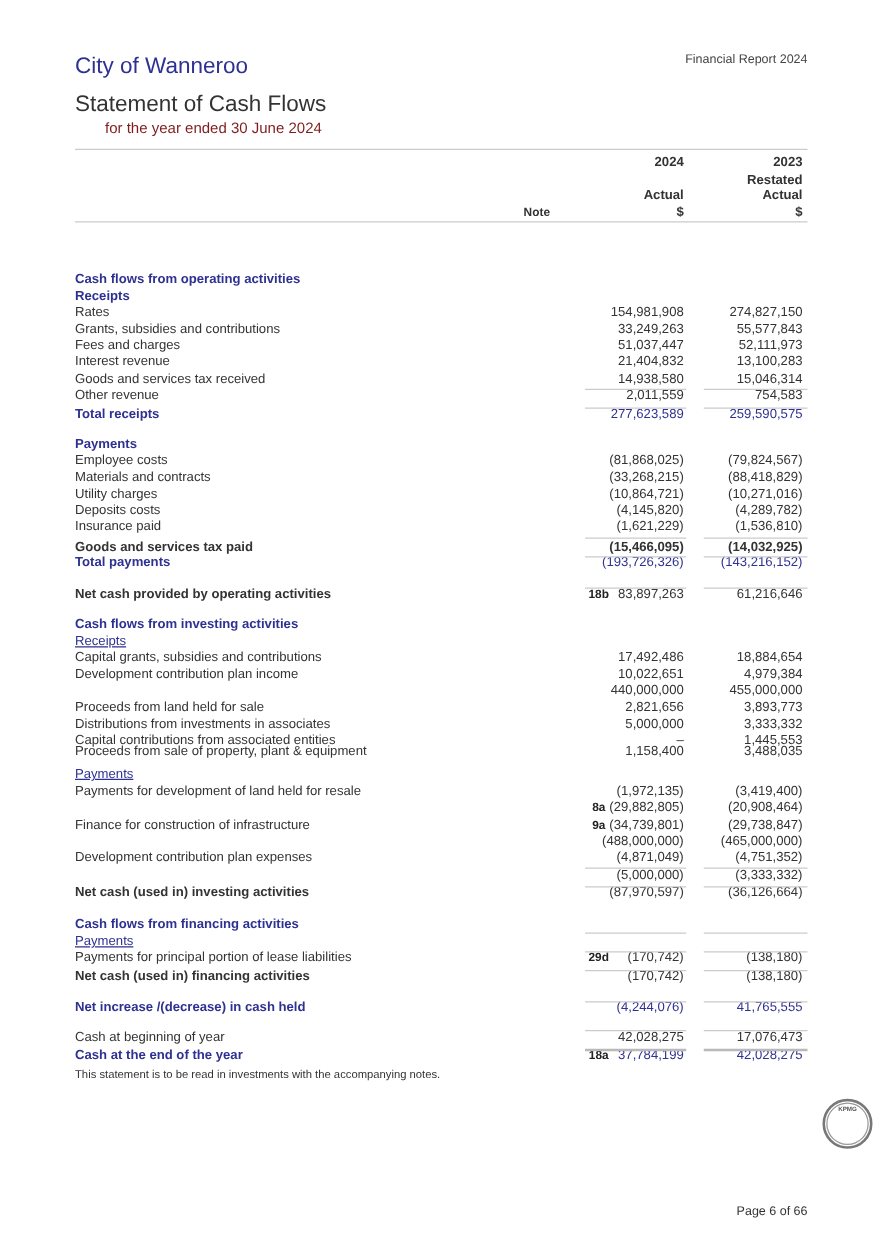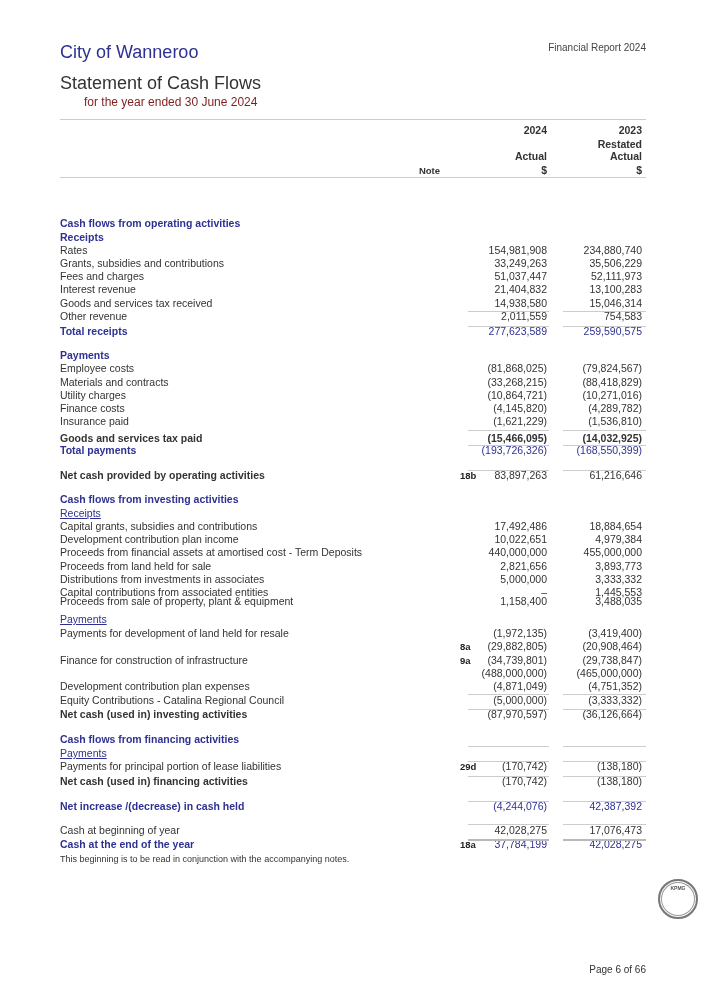--- a/index.html
+++ b/index.html
@@ -6,21 +6,21 @@
   body { width: 705px; height: 998px; position: relative; overflow: hidden;
          font-family: "Liberation Sans", sans-serif; color: #333333; }
   .org { position: absolute; left: 60px; top: 42px; font-size: 18px; color: #2e3192; }
   .report { position: absolute; right: 59px; top: 42px; font-size: 10px; color: #444; }
   .title { position: absolute; left: 60px; top: 73px; font-size: 18px; color: #333; }
   .subtitle { position: absolute; left: 60px; top: 95px; font-size: 12px; color: #7f1d1d; margin-left: 24px; }
   .hdr-rule { position: absolute; left: 60px; width: 586px; height: 1px; background: #cccccc; }
   .hdr { position: absolute; font-size: 10.5px; font-weight: bold; color: #333; text-align: right; }
   .row { position: absolute; left: 60px; width: 586px; height: 13px; font-size: 10.5px; line-height: 13px; margin-top: 13px; }
   .row .lbl { position: absolute; left: 0; white-space: nowrap; }
-  .row .note { position: absolute; left: 400px; width: 38px; text-align: left; font-weight: bold; font-size: 9.5px; color: #222; }
+  .row .note { position: absolute; left: 400px; width: 38px; text-align: center; font-weight: bold; font-size: 9.5px; color: #222; }
   .row .v1 { position: absolute; right: 99px; text-align: right; width: 120px; }
   .row .v2 { position: absolute; right: 4px; text-align: right; width: 120px; }
   .blue { color: #2e3192; }
   .bold { font-weight: bold; }
   .ul { text-decoration: underline; }
   .rule { position: absolute; height: 1px; background: #cccccc; }
   .rule.v1r { left: 468px; width: 81px; }
   .rule.v2r { left: 563px; width: 83px; }
   .rule.thick { height: 2px; background: #b9b9b9; }
   .footnote { position: absolute; left: 60px; top: 854px; font-size: 9px; color: #333; }
@@ -58,27 +58,27 @@
     <div class="row" style="top: 218px;">
       <span class="lbl blue bold">Receipts</span>
       <span class="note"></span>
       <span class="v1 blue"></span>
       <span class="v2 blue"></span>
     </div>
     <div class="row" style="top: 231px;">
       <span class="lbl ">Rates</span>
       <span class="note"></span>
       <span class="v1">154,981,908</span>
-      <span class="v2">234,880,740</span>
+      <span class="v2">274,827,150</span>
     </div>
     <div class="row" style="top: 244px;">
       <span class="lbl ">Grants, subsidies and contributions</span>
       <span class="note"></span>
       <span class="v1">33,249,263</span>
-      <span class="v2">35,506,229</span>
+      <span class="v2">55,577,843</span>
     </div>
     <div class="row" style="top: 257px;">
       <span class="lbl ">Fees and charges</span>
       <span class="note"></span>
       <span class="v1">51,037,447</span>
       <span class="v2">52,111,973</span>
     </div>
     <div class="row" style="top: 270px;">
       <span class="lbl ">Interest revenue</span>
       <span class="note"></span>
@@ -121,42 +121,42 @@
       <span class="v1">(33,268,215)</span>
       <span class="v2">(88,418,829)</span>
     </div>
     <div class="row" style="top: 376px;">
       <span class="lbl ">Utility charges</span>
       <span class="note"></span>
       <span class="v1">(10,864,721)</span>
       <span class="v2">(10,271,016)</span>
     </div>
     <div class="row" style="top: 389px;">
-      <span class="lbl ">Finance costs</span>
+      <span class="lbl ">Deposits costs</span>
       <span class="note"></span>
       <span class="v1">(4,145,820)</span>
       <span class="v2">(4,289,782)</span>
     </div>
     <div class="row" style="top: 402px;">
       <span class="lbl ">Insurance paid</span>
       <span class="note"></span>
       <span class="v1">(1,621,229)</span>
       <span class="v2">(1,536,810)</span>
     </div>
     <div class="row" style="top: 419px; font-weight: bold;">
       <span class="lbl ">Goods and services tax paid</span>
       <span class="note"></span>
       <span class="v1">(15,466,095)</span>
       <span class="v2">(14,032,925)</span>
     </div>
     <div class="row" style="top: 431px;">
       <span class="lbl blue bold">Total payments</span>
       <span class="note"></span>
       <span class="v1 blue">(193,726,326)</span>
-      <span class="v2 blue">(168,550,399)</span>
+      <span class="v2 blue">(143,216,152)</span>
     </div>
     <div class="row" style="top: 456px;">
       <span class="lbl bold">Net cash provided by operating activities</span>
       <span class="note">18b</span>
       <span class="v1">83,897,263</span>
       <span class="v2">61,216,646</span>
     </div>
     <div class="row" style="top: 480px;">
       <span class="lbl blue bold">Cash flows from investing activities</span>
       <span class="note"></span>
@@ -175,21 +175,20 @@
       <span class="v1">17,492,486</span>
       <span class="v2">18,884,654</span>
     </div>
     <div class="row" style="top: 520px;">
       <span class="lbl ">Development contribution plan income</span>
       <span class="note"></span>
       <span class="v1">10,022,651</span>
       <span class="v2">4,979,384</span>
     </div>
     <div class="row" style="top: 533px;">
-      <span class="lbl ">Proceeds from financial assets at amortised cost - Term Deposits</span>
       <span class="note"></span>
       <span class="v1">440,000,000</span>
       <span class="v2">455,000,000</span>
     </div>
     <div class="row" style="top: 547px;">
       <span class="lbl ">Proceeds from land held for sale</span>
       <span class="note"></span>
       <span class="v1">2,821,656</span>
       <span class="v2">3,893,773</span>
     </div>
@@ -239,21 +238,20 @@
       <span class="v1">(488,000,000)</span>
       <span class="v2">(465,000,000)</span>
     </div>
     <div class="row" style="top: 667px;">
       <span class="lbl ">Development contribution plan expenses</span>
       <span class="note"></span>
       <span class="v1">(4,871,049)</span>
       <span class="v2">(4,751,352)</span>
     </div>
     <div class="row" style="top: 681px;">
-      <span class="lbl ">Equity Contributions - Catalina Regional Council</span>
       <span class="note"></span>
       <span class="v1">(5,000,000)</span>
       <span class="v2">(3,333,332)</span>
     </div>
     <div class="row" style="top: 695px;">
       <span class="lbl bold">Net cash (used in) investing activities</span>
       <span class="note"></span>
       <span class="v1">(87,970,597)</span>
       <span class="v2">(36,126,664)</span>
     </div>
@@ -278,37 +276,37 @@
     <div class="row" style="top: 762px;">
       <span class="lbl bold">Net cash (used in) financing activities</span>
       <span class="note"></span>
       <span class="v1">(170,742)</span>
       <span class="v2">(138,180)</span>
     </div>
     <div class="row" style="top: 787px;">
       <span class="lbl blue bold">Net increase /(decrease) in cash held</span>
       <span class="note"></span>
       <span class="v1 blue">(4,244,076)</span>
-      <span class="v2 blue">42,387,392</span>
+      <span class="v2 blue">41,765,555</span>
     </div>
     <div class="row" style="top: 811px;">
       <span class="lbl ">Cash at beginning of year</span>
       <span class="note"></span>
       <span class="v1">42,028,275</span>
       <span class="v2">17,076,473</span>
     </div>
     <div class="row" style="top: 825px;">
       <span class="lbl blue bold">Cash at the end of the year</span>
       <span class="note">18a</span>
       <span class="v1 blue">37,784,199</span>
       <span class="v2 blue">42,028,275</span>
     </div>
   </div>
 
-<div class="footnote">This beginning is to be read in conjunction with the accompanying notes.</div>
+<div class="footnote">This statement is to be read in investments with the accompanying notes.</div>
 <div class="stamp">
     <span>KPMG</span>
   </div>
 <div class="page">Page 6 of 66</div>
 
 <div class="rule v1r" style="top: 311px;"></div>
 <div class="rule v2r" style="top: 311px;"></div>
 <div class="rule v1r" style="top: 326px;"></div>
 <div class="rule v2r" style="top: 326px;"></div>
 <div class="rule v1r" style="top: 430px;"></div>

